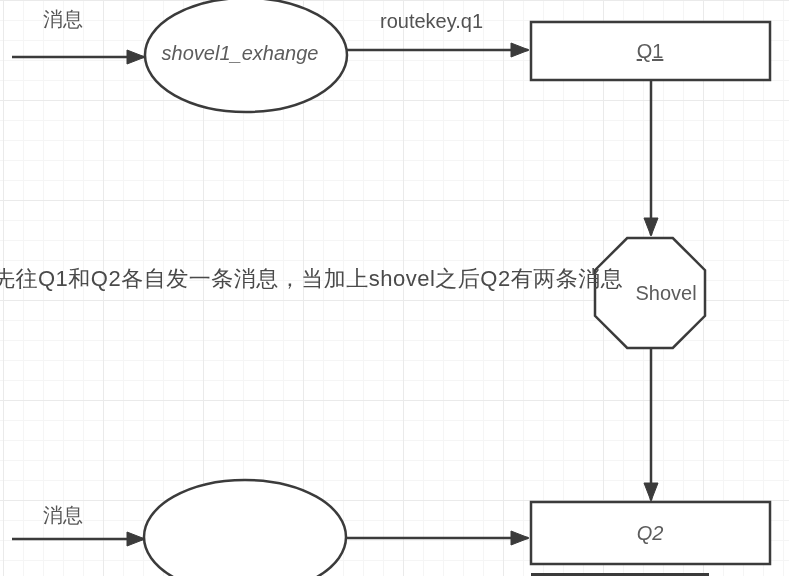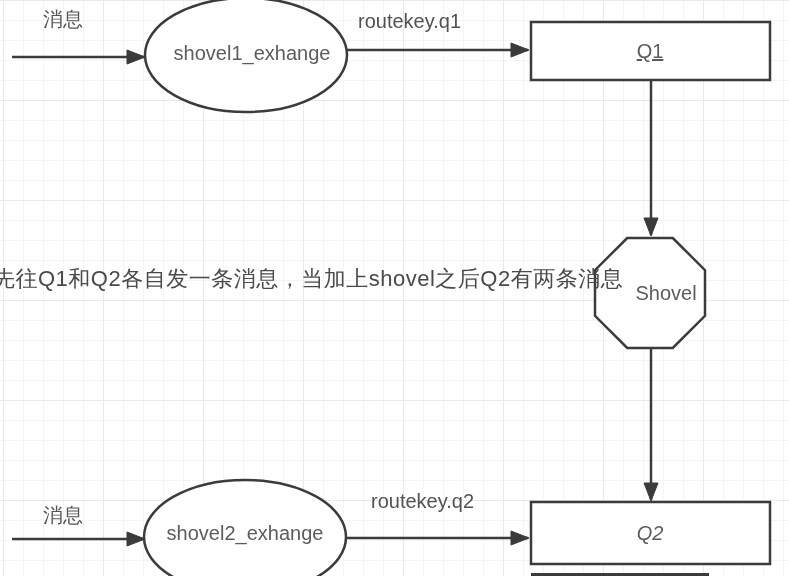--- a/index.html
+++ b/index.html
@@ -75,26 +75,24 @@
     <line x1="12" y1="57" x2="144" y2="57" stroke="#3b3b3b" stroke-width="2.5" marker-end="url(#arrowhead)"></line>
     <line x1="347" y1="50" x2="528" y2="50" stroke="#3b3b3b" stroke-width="2.5" marker-end="url(#arrowhead)"></line>
     <line x1="651" y1="81" x2="651" y2="235" stroke="#3b3b3b" stroke-width="2.5" marker-end="url(#arrowhead)"></line>
     <line x1="651" y1="348" x2="651" y2="500" stroke="#3b3b3b" stroke-width="2.5" marker-end="url(#arrowhead)"></line>
     <line x1="12" y1="539" x2="144" y2="539" stroke="#3b3b3b" stroke-width="2.5" marker-end="url(#arrowhead)"></line>
     <line x1="346" y1="538" x2="528" y2="538" stroke="#3b3b3b" stroke-width="2.5" marker-end="url(#arrowhead)"></line>
 
     <line x1="531" y1="574.5" x2="709" y2="574.5" stroke="#3b3b3b" stroke-width="3"></line>
   </svg>
 
-  <div class="label centered node-label" style="left:252px; top:53px;">shovel1_exhange</div>
+  <div class="label centered node-label" style="left:240px; top:53px;font-style:italic;">shovel1_exhange</div>
   <div class="label centered node-label" style="left:650px; top:51px;text-decoration:underline;">Q1</div>
   <div class="label centered node-label" style="left:666px; top:293px;">Shovel</div>
   <div class="label centered node-label" style="left:650px; top:533px;font-style:italic;">Q2</div>
-  <div class="label centered node-label" style="left:245px; top:533px;">shovel2_exhange</div>
 
   <div class="label edge-label-cjk" style="left:43px; top:7px;">消息</div>
-  <div class="label edge-label" style="left:358px; top:9px;">routekey.q1</div>
+  <div class="label edge-label" style="left:380px; top:9px;">routekey.q1</div>
   <div class="label edge-label-cjk" style="left:43px; top:503px;">消息</div>
-  <div class="label edge-label" style="left:371px; top:489px;">routekey.q2</div>
 
   <div class="label note-text" style="left:-7px; top:266px;">先往Q1和Q2各自发一条消息，当加上shovel之后Q2有两条消息</div>
 
 </div>
 
 </body></html>

